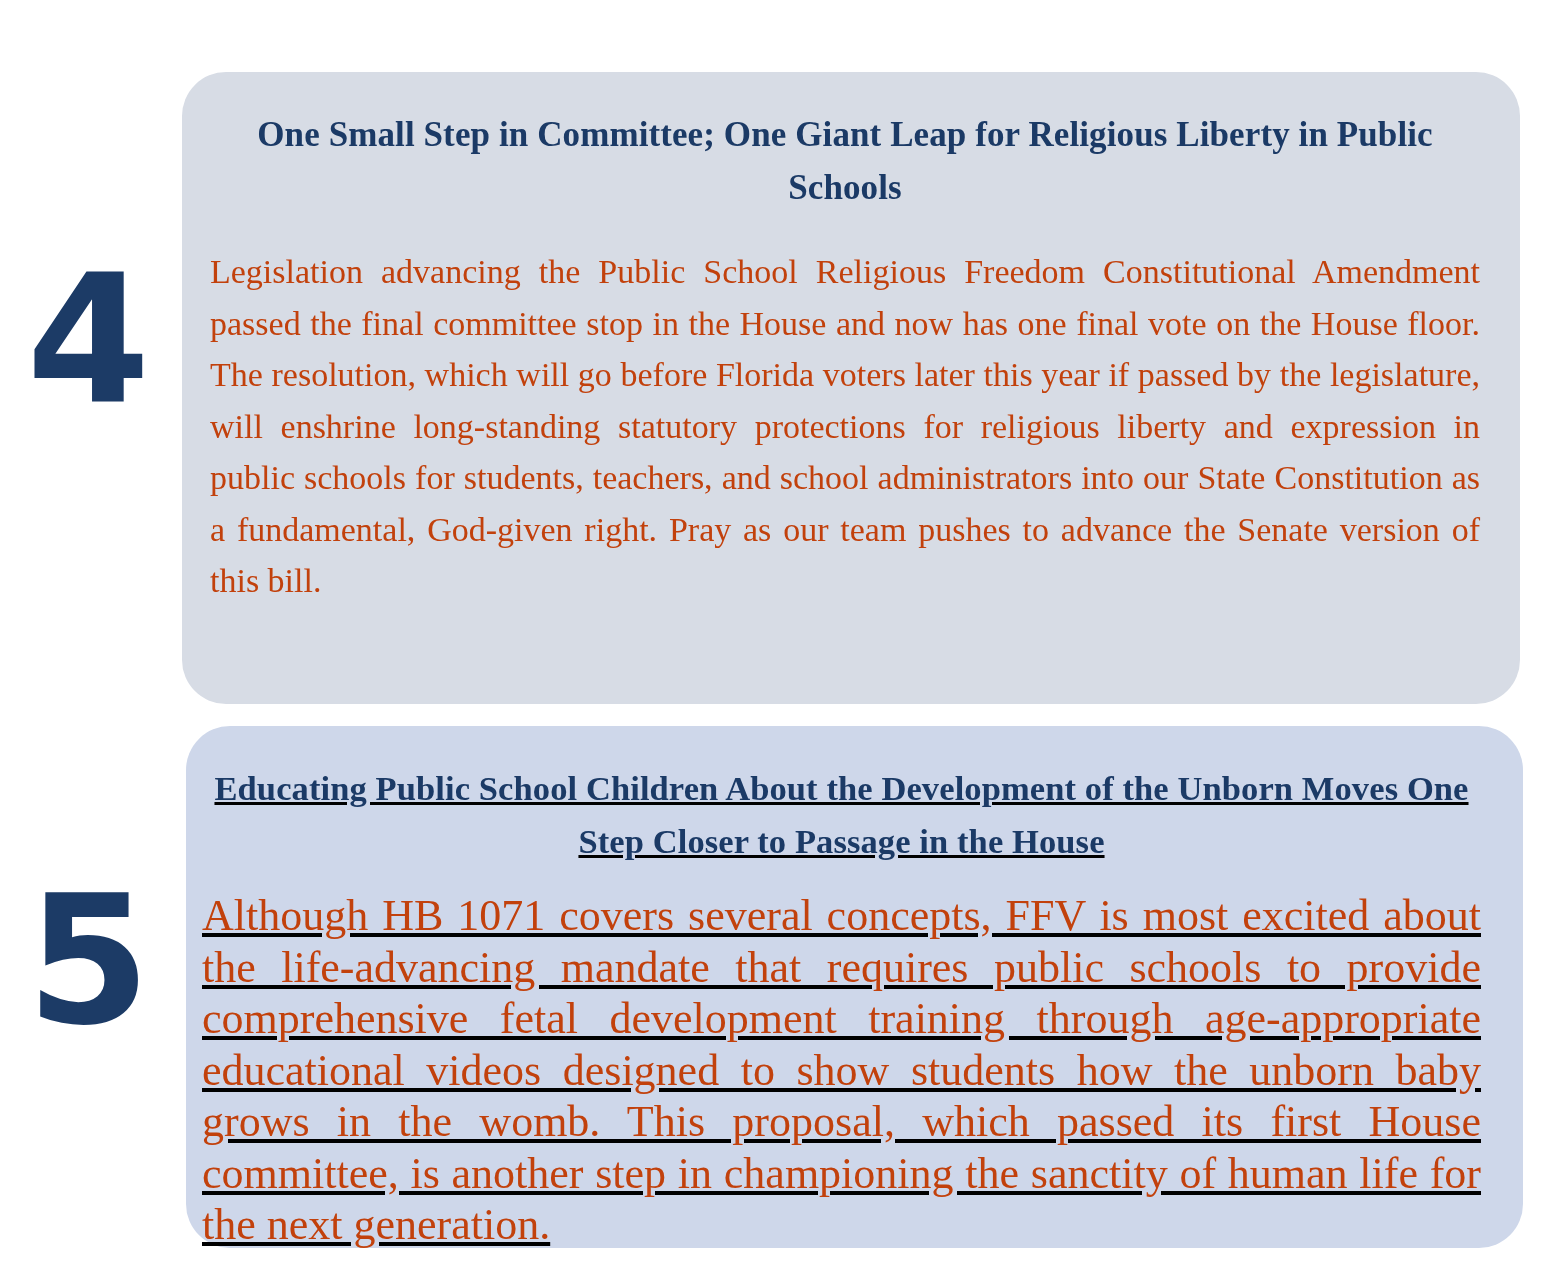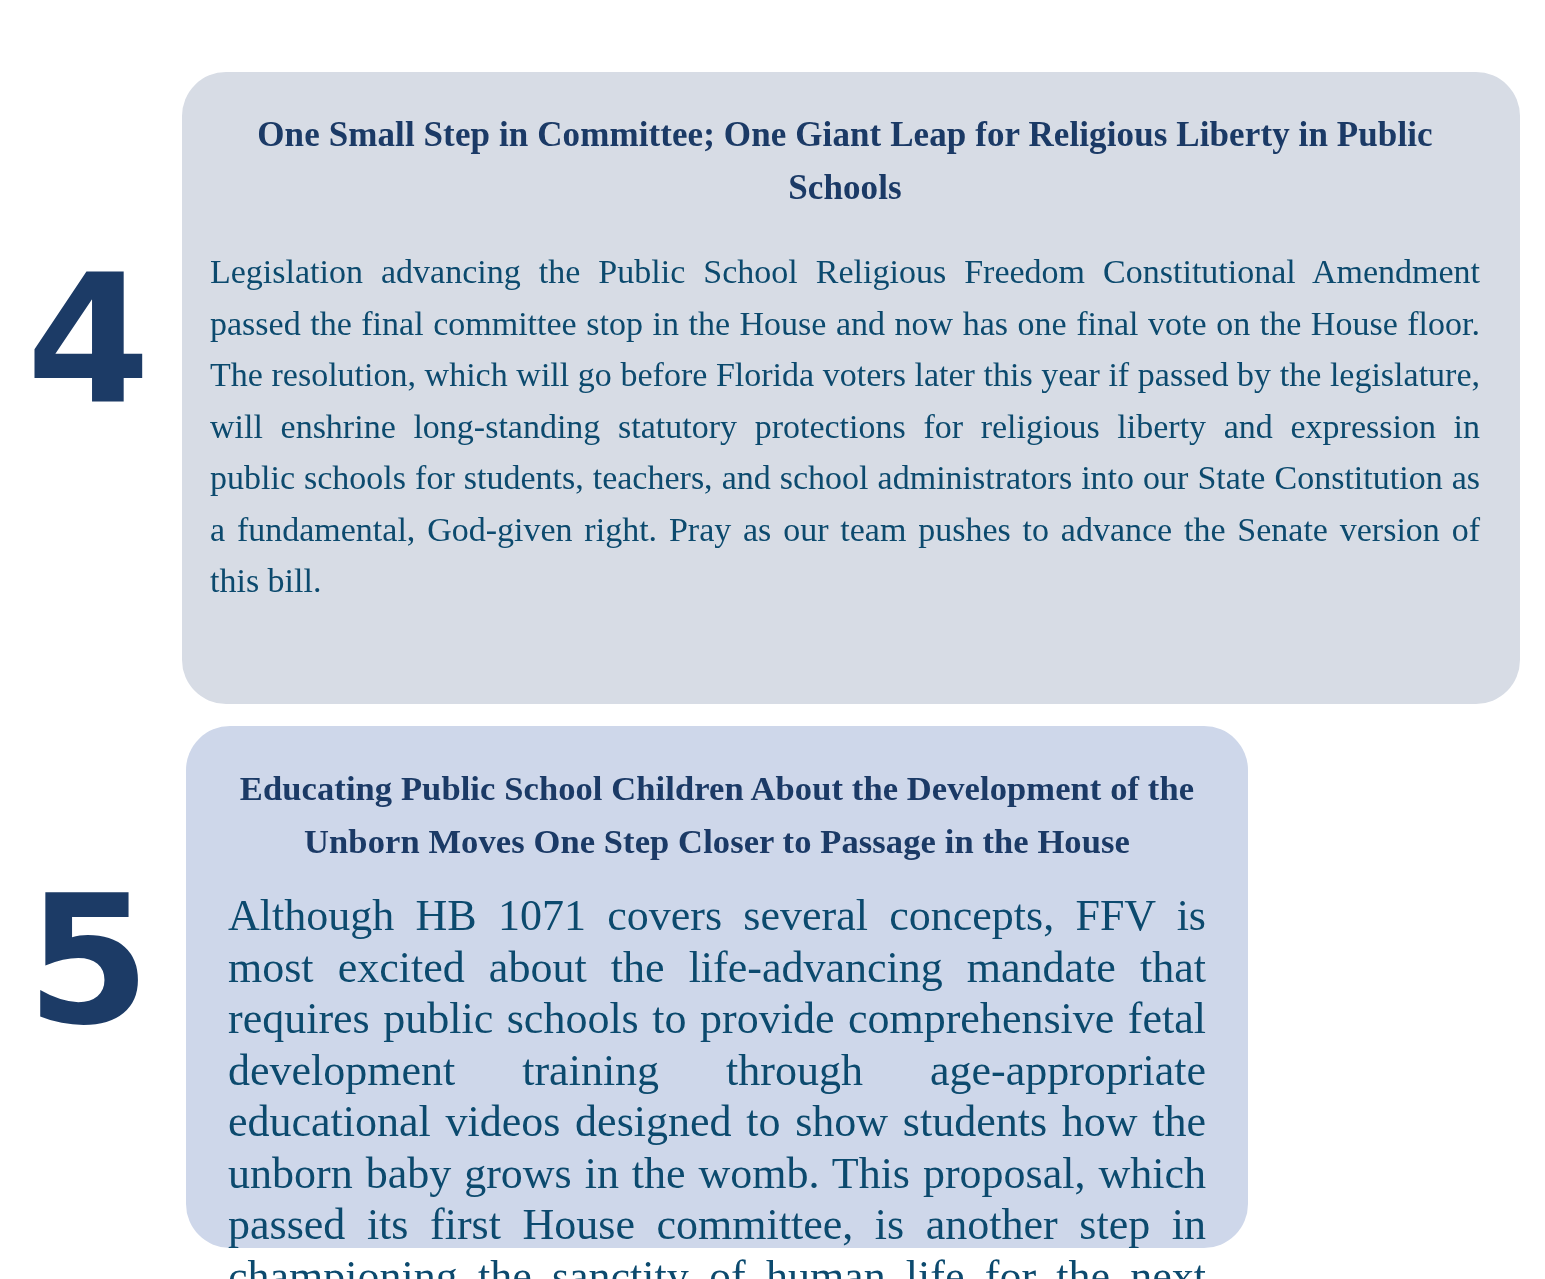--- a/index.html
+++ b/index.html
@@ -57,21 +57,21 @@
   .card-title {
     color: #1b3a66;
     font-family: "Liberation Serif", "DejaVu Serif", serif;
     font-weight: 700;
     text-align: center;
     margin: 0;
     letter-spacing: 0.1px;
   }
 
   .card-body {
-    color: #0c4a6e;
+    color: #c2410c;
     font-family: "Liberation Serif", "DejaVu Serif", serif;
     font-weight: 400;
     text-align: justify;
     text-align-last: left;
     margin: 0;
     hyphens: none;
   }
 
   
   #item-1 .numeral {
@@ -99,23 +99,24 @@
   }
 
   
   #item-2 .numeral {
     top: 872px;
     font-size: 178px;
   }
   #item-2 .card {
     left: 186px;
     top: 726px;
-    width: 1062px;
+    width: 1337px;
     height: 522px;
-    padding: 36px 42px 30px 42px;
+    padding: 36px 42px 30px 16px;
+    text-decoration: underline;
   }
   #item-2 .card-title {
     font-size: 34.5px;
     line-height: 53px;
     padding: 0 8px;
   }
   #item-2 .card-body {
     font-size: 44px;
     line-height: 51.5px;
     margin-top: 22px;

